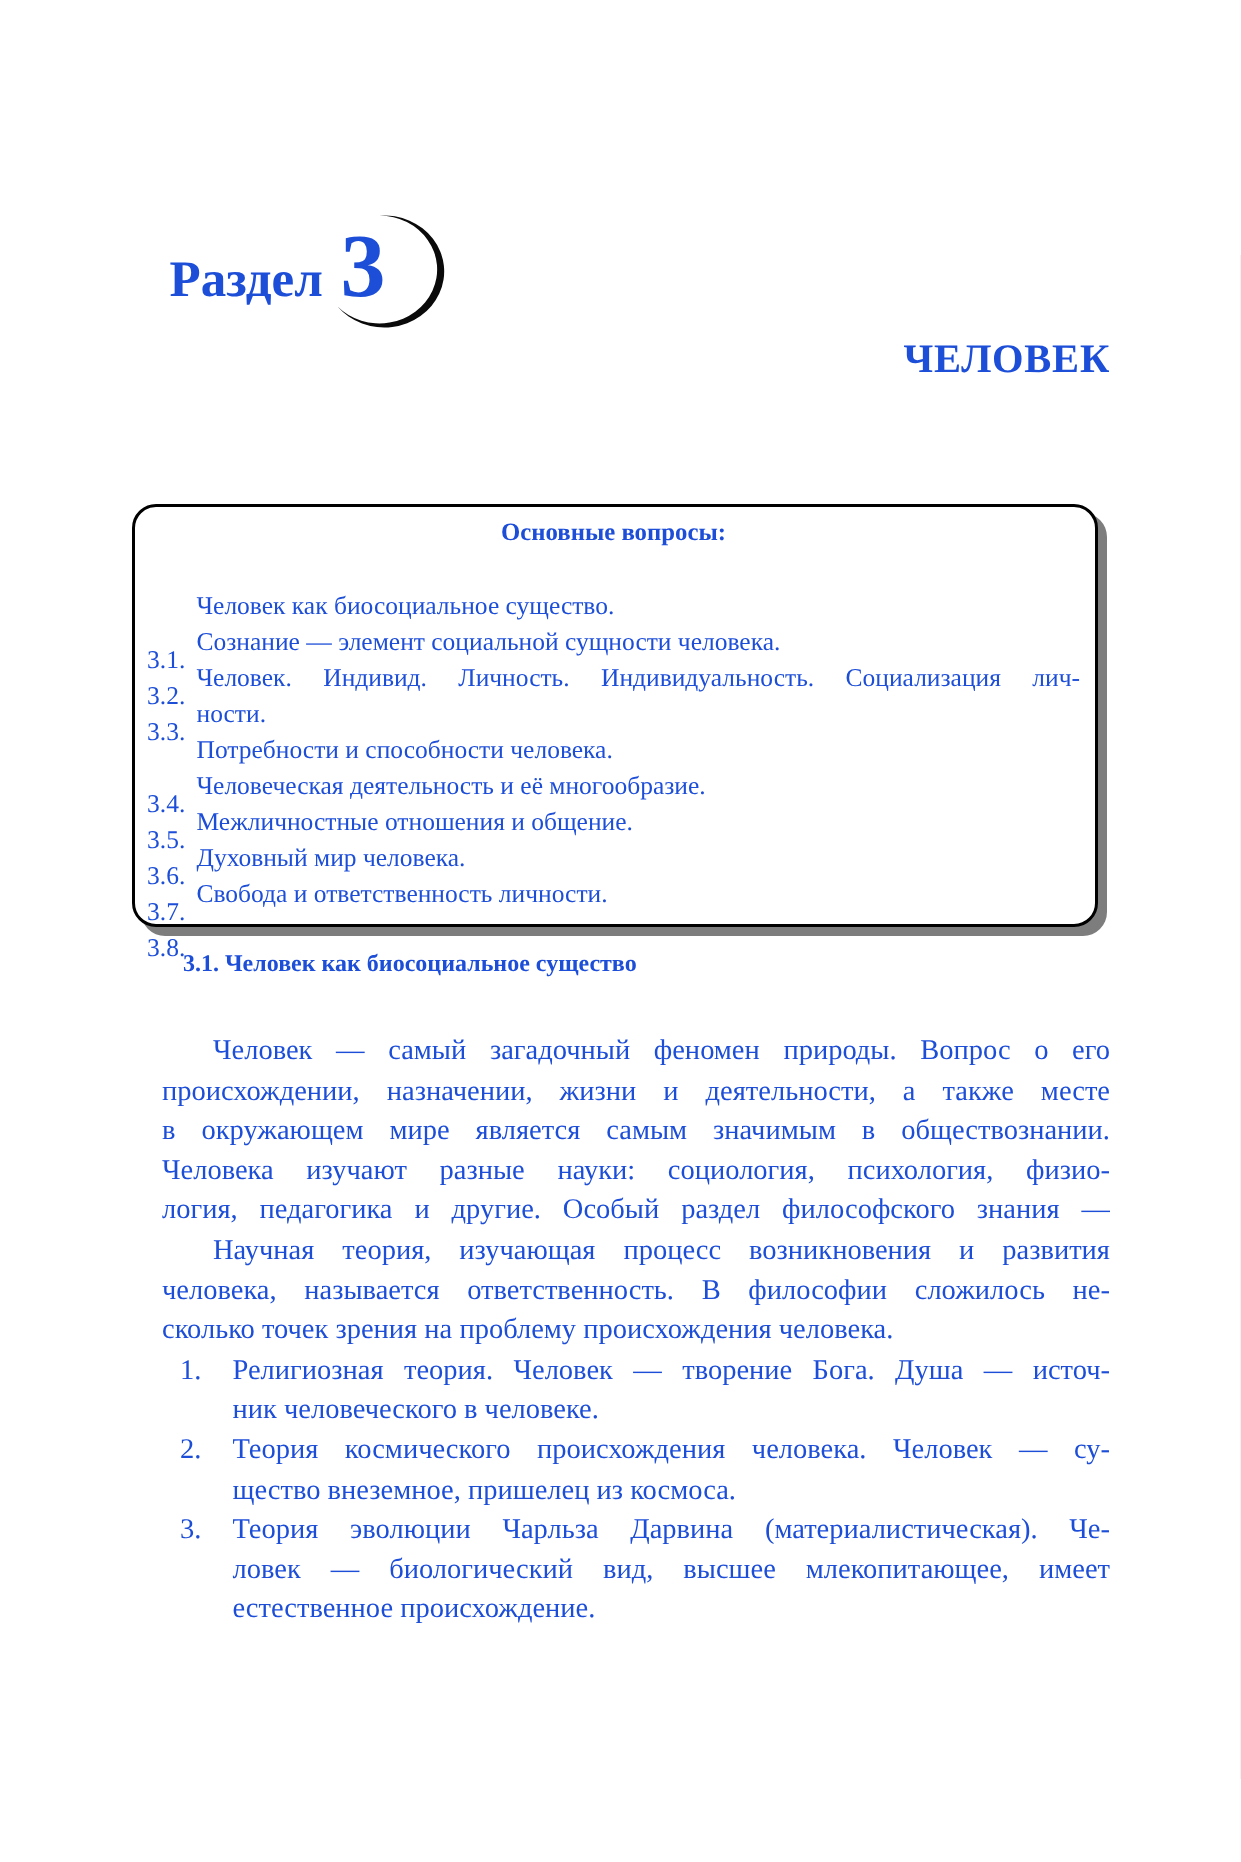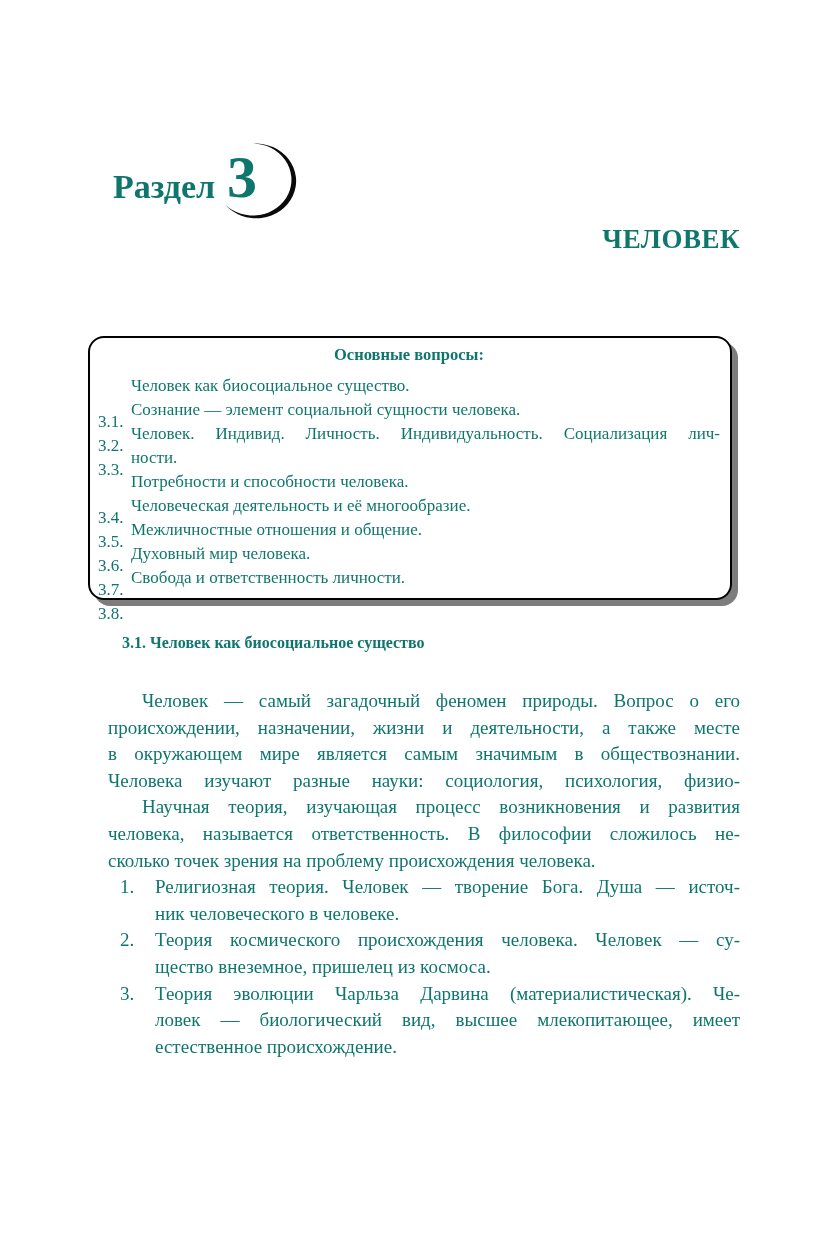--- a/index.html
+++ b/index.html
@@ -2,21 +2,21 @@
 <html lang="ru"><head>
 <meta charset="utf-8">
 <style>
   html, body { margin: 0; padding: 0; background: #e8e8e8; }
   .page {
     position: relative;
     width: 827px;
     height: 1241px;
     margin: 0 auto;
     background: #ffffff;
-    color: #0f766e;
+    color: #1d4ed8;
     font-family: "Liberation Serif", serif;
     overflow: hidden;
   }
 
   
   .section-header { position: absolute; left: 0; top: 0; width: 100%; height: 0; }
   .sec-label {
     position: absolute; left: 113px; top: 170px;
     font-size: 34px; font-weight: bold; line-height: 1;
   }
@@ -41,21 +41,21 @@
     position: absolute; left: 88px; top: 336px; width: 644px;
     box-sizing: border-box;
     background: #ffffff;
     border: 2px solid #000000;
     border-radius: 16px;
     box-shadow: 6px 6px 0 #7d7d7d;
     padding: 6px 10px 8px 8px;
   }
   .qbox-title {
     text-align: center; font-weight: bold;
-    font-size: 16.5px; line-height: 22px; margin-bottom: 8px;
+    font-size: 16.5px; line-height: 22px; margin-bottom: 26px;
   }
   .q-item { position: relative; padding-left: 33px; font-size: 17px; }
   .q-num { position: absolute; left: 0; top: 0; line-height: 24px; margin-top: 36px; }
   .q-line { line-height: 24px; text-align: justify; text-align-last: justify; }
   .q-line.last { text-align-last: auto; }
 
   
   .sec-heading {
     position: absolute; left: 122px; top: 635px; margin: 0;
     font-size: 16px; font-weight: bold; line-height: 1;
@@ -134,20 +134,21 @@
 
   <h2 class="sec-heading">3.1. Человек как биосоциальное существо</h2>
 
   <div class="body-text">
     <div id="paragraphs">
         <div class="para">
           <div class="bline first-indent">Человек — самый загадочный феномен природы. Вопрос о его</div>
           <div class="bline">происхождении, назначении, жизни и деятельности, а также месте</div>
           <div class="bline">в окружающем мире является самым значимым в обществознании.</div>
           <div class="bline">Человека изучают разные науки: социология, психология, физио-</div>
+          <div class="bline">логия, педагогика и другие. Особый раздел философского знания —</div>
         </div>
         <div class="para">
           <div class="bline first-indent">Научная теория, изучающая процесс возникновения и развития</div>
           <div class="bline">человека, называется ответственность. В философии сложилось не-</div>
           <div class="bline last">сколько точек зрения на проблему происхождения человека.</div>
         </div>
       </div>
     <div id="numbered-list">
         <div class="list-item">
           <span class="li-num">1.</span>

